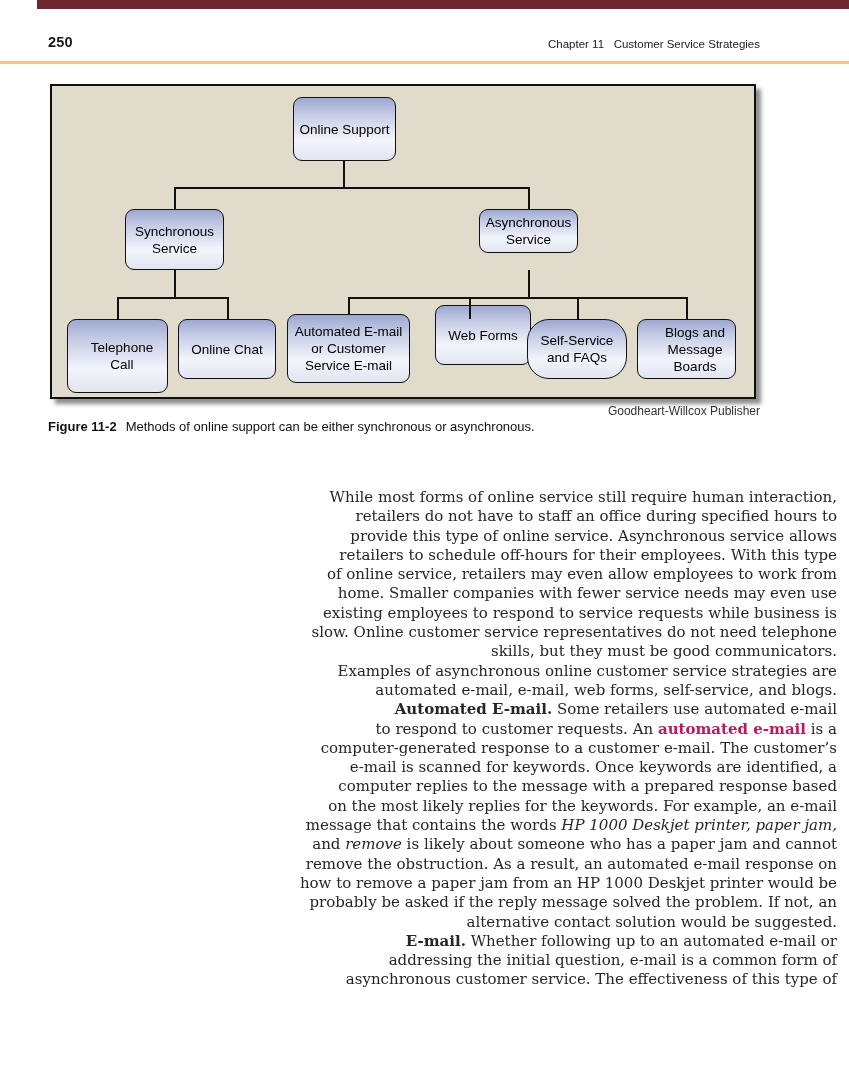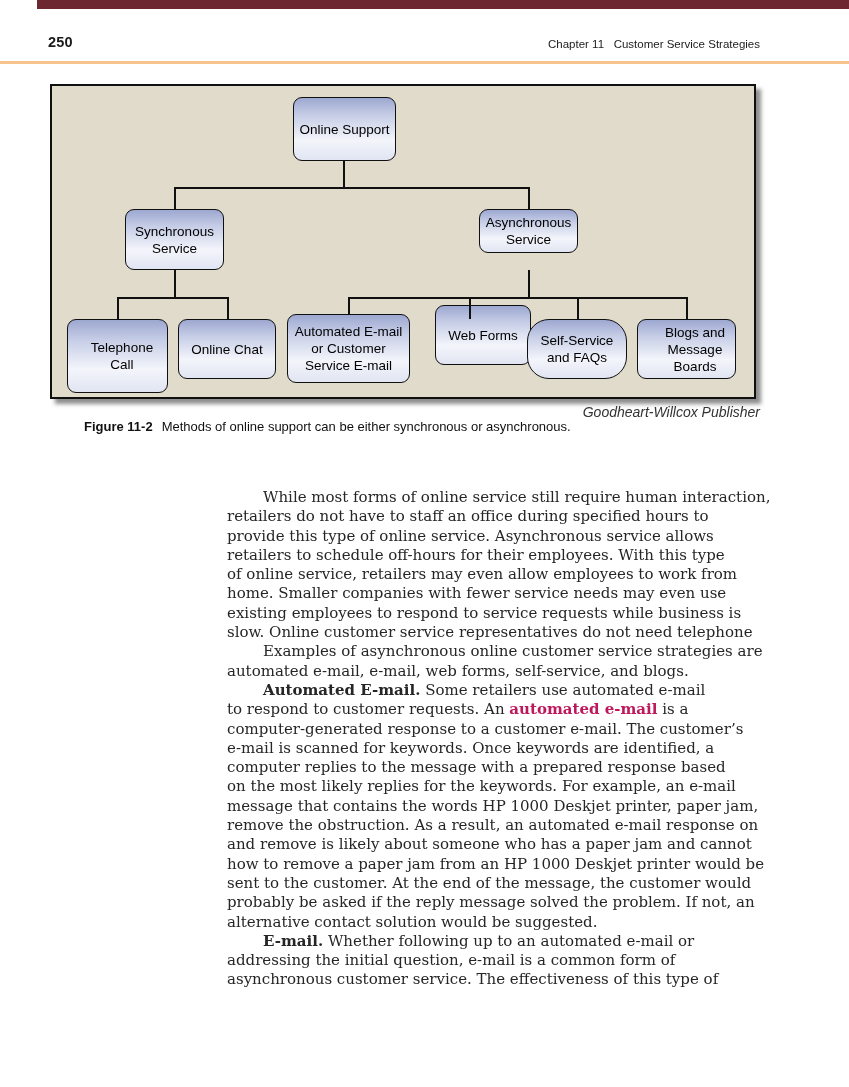--- a/index.html
+++ b/index.html
@@ -13,33 +13,33 @@
   
   .figframe{position:absolute;left:50px;top:84px;width:706px;height:315px;box-sizing:border-box;
             background:#e1dbcc;border:2.5px solid #101010;
             box-shadow:5px 5px 4px rgba(50,50,50,.55);}
   .node{position:absolute;box-sizing:border-box;border:1.5px solid #101010;border-radius:9px;
         background:linear-gradient(180deg,#9da8d1 0%,#c6cde6 28%,#f3f5fb 68%,#e1e5f2 100%);
         display:flex;align-items:center;justify-content:center;text-align:center;
         font-size:13.5px;line-height:1.26;color:#000;padding:2px 3px;}
   .conn{position:absolute;background:#101010;}
 
-  .credit{position:absolute;right:89px;top:404px;font-size:14px;font-style:italic;color:#333;}
-  .caption{position:absolute;left:48px;top:419px;font-size:13px;color:#111;white-space:pre;margin-left:36px;}
+  .credit{position:absolute;right:89px;top:404px;font-size:12px;color:#333;}
+  .caption{position:absolute;left:48px;top:419px;font-size:13px;color:#111;white-space:pre;}
   .caption .cb{font-weight:bold;}
   .caption .ct{margin-left:9px;}
 
   
   .bodytext{position:absolute;left:227px;top:488px;width:610px;
             font-family:"DejaVu Serif","Liberation Serif",serif;
             font-size:15px;line-height:19.3px;color:#262626;}
-  .tl{white-space:pre;height:19.3px;}
+  .tl{white-space:pre;height:19.3px;text-align:right;}
   .ind{padding-left:36px;}
   .b{font-weight:bold;}
-  .i{}
+  .i{font-style:italic;}
   .rb{font-weight:bold;color:#be185d;}
 </style>
 </head>
 <body>
 
 <div class="page">
 
   <div class="topbar"></div>
   <div class="pagenum">250</div>
   <div class="chapter">Chapter 11   Customer Service Strategies</div>
@@ -81,33 +81,33 @@
 
   <div class="bodytext">
     <div class="tl ind">While most forms of online service still require human interaction,</div>
     <div class="tl">retailers do not have to staff an office during specified hours to</div>
     <div class="tl">provide this type of online service. Asynchronous service allows</div>
     <div class="tl">retailers to schedule off-hours for their employees. With this type</div>
     <div class="tl">of online service, retailers may even allow employees to work from</div>
     <div class="tl">home. Smaller companies with fewer service needs may even use</div>
     <div class="tl">existing employees to respond to service requests while business is</div>
     <div class="tl">slow. Online customer service representatives do not need telephone</div>
+    <div class="tl">skills, but they must be good communicators.</div>
     <div class="tl ind">Examples of asynchronous online customer service strategies are</div>
     <div class="tl">automated e-mail, e-mail, web forms, self-service, and blogs.</div>
     <div class="tl ind"><span class="b">Automated E-mail.</span><span> Some retailers use automated e-mail</span></div>
     <div class="tl"><span>to respond to customer requests. An </span><span class="rb">automated e-mail</span><span> is a</span></div>
     <div class="tl">computer-generated response to a customer e-mail. The customer’s</div>
     <div class="tl">e-mail is scanned for keywords. Once keywords are identified, a</div>
     <div class="tl">computer replies to the message with a prepared response based</div>
     <div class="tl">on the most likely replies for the keywords. For example, an e-mail</div>
     <div class="tl"><span>message that contains the words </span><span class="i">HP 1000 Deskjet printer, paper jam,</span></div>
+    <div class="tl"><span>and </span><span class="i">remove</span><span> is likely about someone who has a paper jam and cannot</span></div>
     <div class="tl">remove the obstruction. As a result, an automated e-mail response on</div>
-    <div class="tl"><span>and </span><span class="i">remove</span><span> is likely about someone who has a paper jam and cannot</span></div>
     <div class="tl">how to remove a paper jam from an HP 1000 Deskjet printer would be</div>
-    <div class="tl">sent to the customer. At the end of the message, the customer would</div>
     <div class="tl">probably be asked if the reply message solved the problem. If not, an</div>
     <div class="tl">alternative contact solution would be suggested.</div>
     <div class="tl ind"><span class="b">E-mail.</span><span> Whether following up to an automated e-mail or</span></div>
     <div class="tl">addressing the initial question, e-mail is a common form of</div>
     <div class="tl">asynchronous customer service. The effectiveness of this type of</div>
   </div>
 
 </div>
 
 </body></html>

